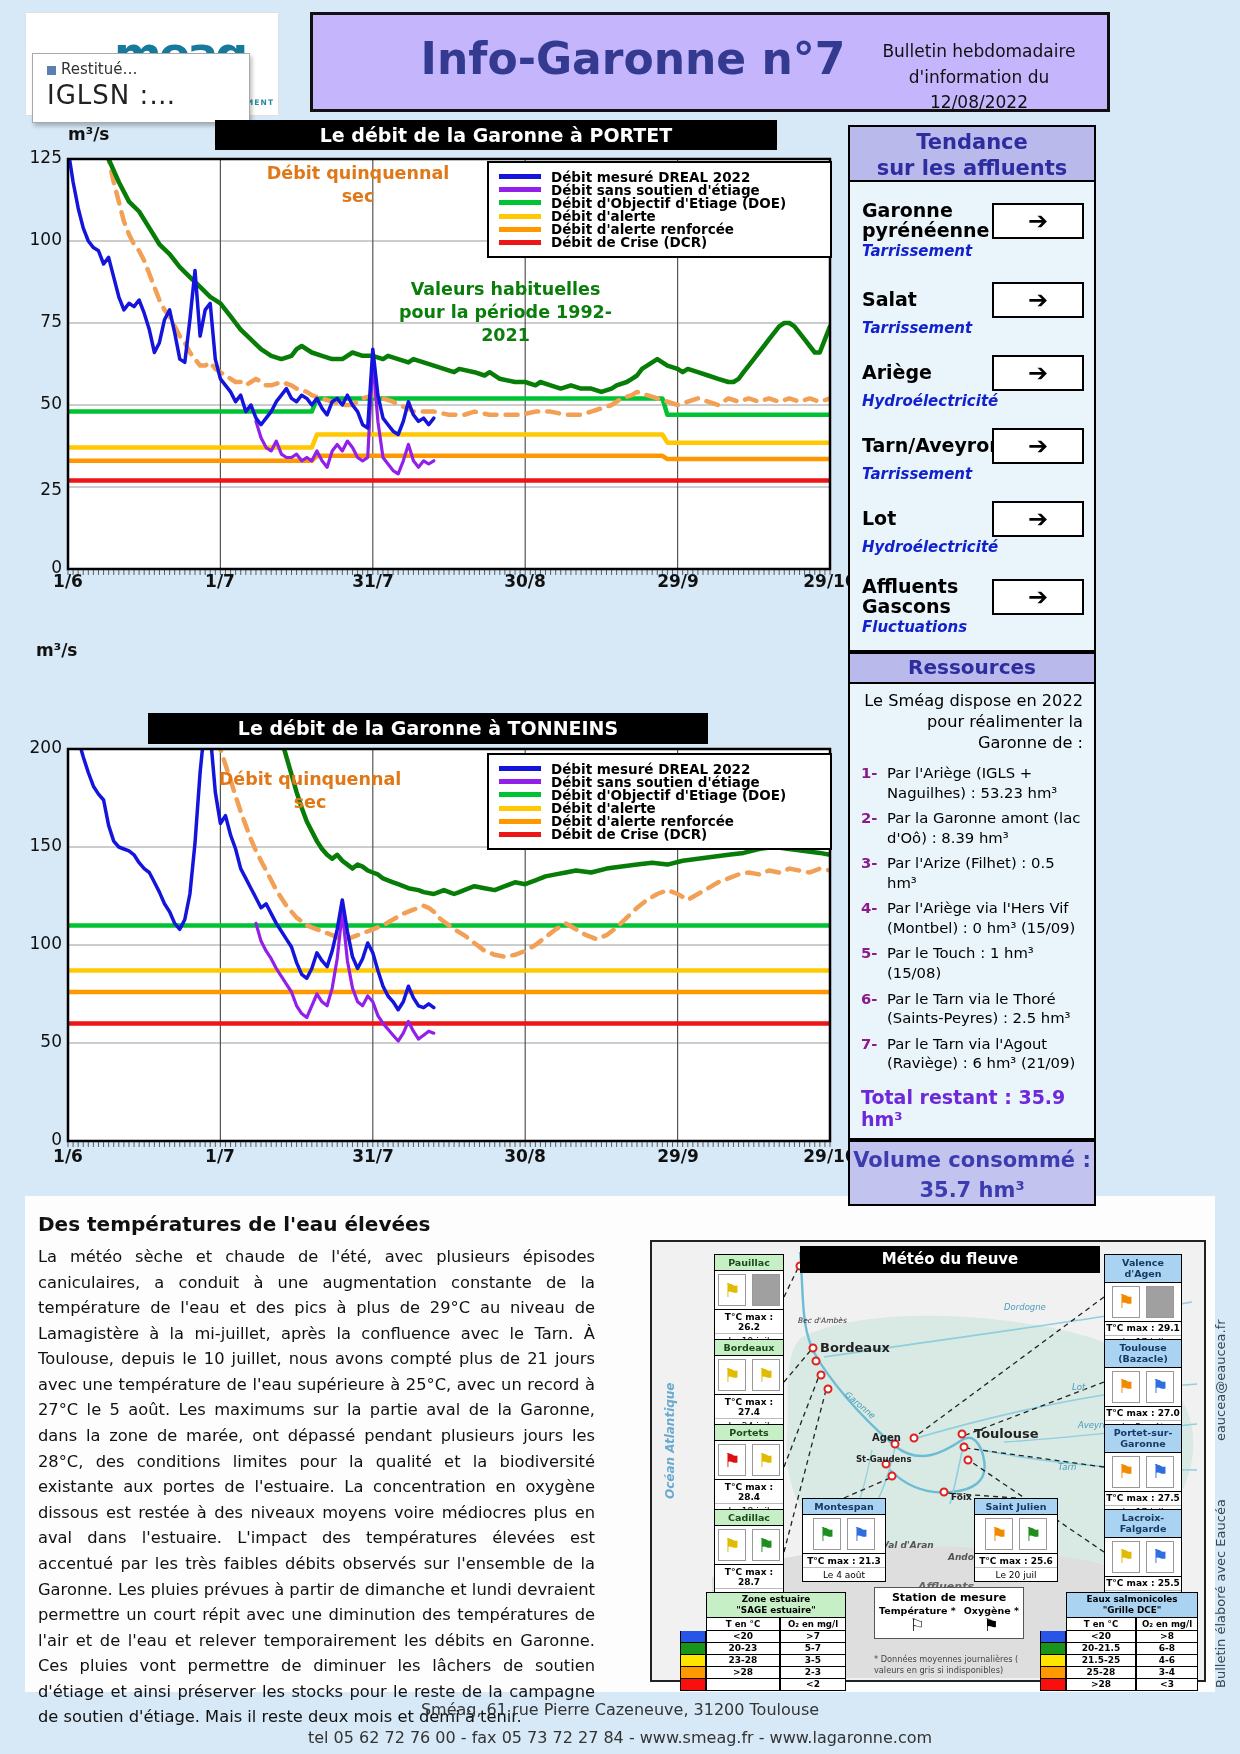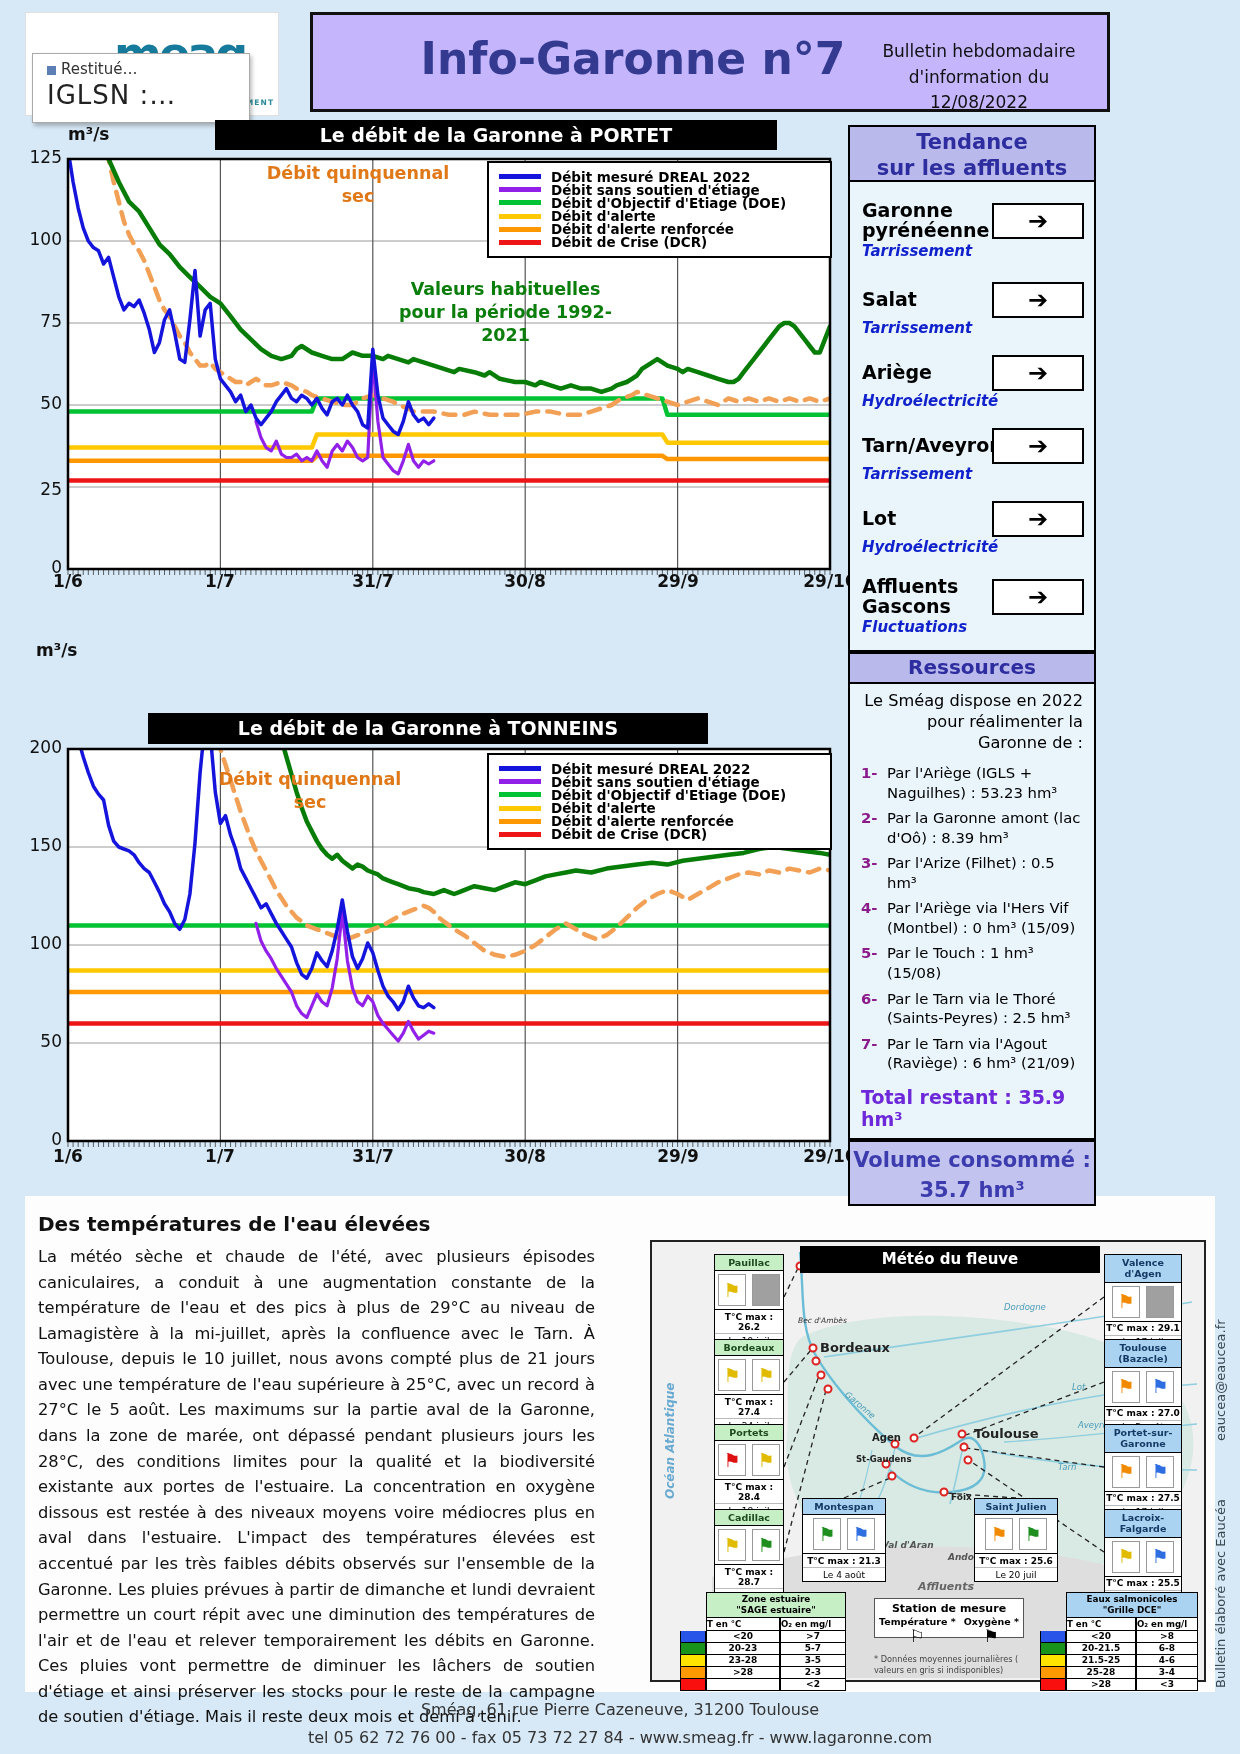--- a/index.html
+++ b/index.html
@@ -75,21 +75,21 @@
   .flagcell[data-flag="red"]{color:#dd1111;}
   .flagcell[data-flag="gray"]{background:#a0a0a0;}
   .flagcell[data-flag="gray"] .fl{visibility:hidden;}
   .st-t{font-size:9px;font-weight:bold;border-top:1px solid #000;padding:1.5px 0;}
   .st-d{font-size:9px;border-top:1px solid #bbb;padding:1.5px 0;}
 
   .ltable{display:grid;grid-template-columns:26px 74px 66px;z-index:6;font-family:"DejaVu Sans",sans-serif;}
   .lt-title{grid-column:2/4;border:1px solid #000;font-size:8.8px;font-weight:bold;text-align:center;line-height:1.25;padding:1px 0;}
   .lt-title.grn{background:#c6efc6;}
   .lt-title.blu{background:#a9d3f0;}
-  .lt-sub{background:#fff;border:1px solid #000;border-top:none;font-size:8.6px;font-weight:bold;text-align:left;padding:1px 0;}
+  .lt-sub{background:#fff;border:1px solid #000;border-top:none;font-size:8.6px;font-weight:bold;text-align:center;padding:1px 0;}
   .lt-sw{border:1px solid #000;border-top:none;}
   .lt-c{background:#fff;border:1px solid #000;border-top:none;font-size:9px;font-weight:bold;text-align:center;padding:0.5px 0;}
   .lt-empty{border:none;background:transparent;}
 
   .mes-box{background:#fff;border:1px solid #555;box-sizing:border-box;text-align:center;z-index:6;}
   .mes-title{font-size:11px;font-weight:bold;padding:3px 0 1px 0;}
   .mes-cols{display:flex;justify-content:space-around;font-size:9.5px;font-weight:bold;}
   .mes-flag{font-size:17px;line-height:1.1;}
   .mes-note{font-size:8.2px;color:#444;text-align:left;line-height:1.3;z-index:6;}
 
@@ -853,21 +853,21 @@
         <div class="lt-c">23-28</div>
         <div class="lt-c">3-5</div>
       <div class="lt-sw" style="background: rgb(255, 153, 0);"></div>
         <div class="lt-c">&gt;28</div>
         <div class="lt-c">2-3</div>
       <div class="lt-sw" style="background: rgb(250, 15, 15);"></div>
         <div class="lt-c"></div>
         <div class="lt-c">&lt;2</div>
     </div>
 
-    <div class="abs mes-box" style="left:222px;top:356px;width:150px;height:40px;">
+    <div class="abs mes-box" style="left:222px;top:345px;width:150px;height:52px;">
       <div class="mes-title">Station de mesure</div>
       <div class="mes-cols">
         <div>
             <div>Température *</div>
             <div class="mes-flag">⚐</div>
           </div>
         <div>
             <div>Oxygène *</div>
             <div class="mes-flag">⚑</div>
           </div>

